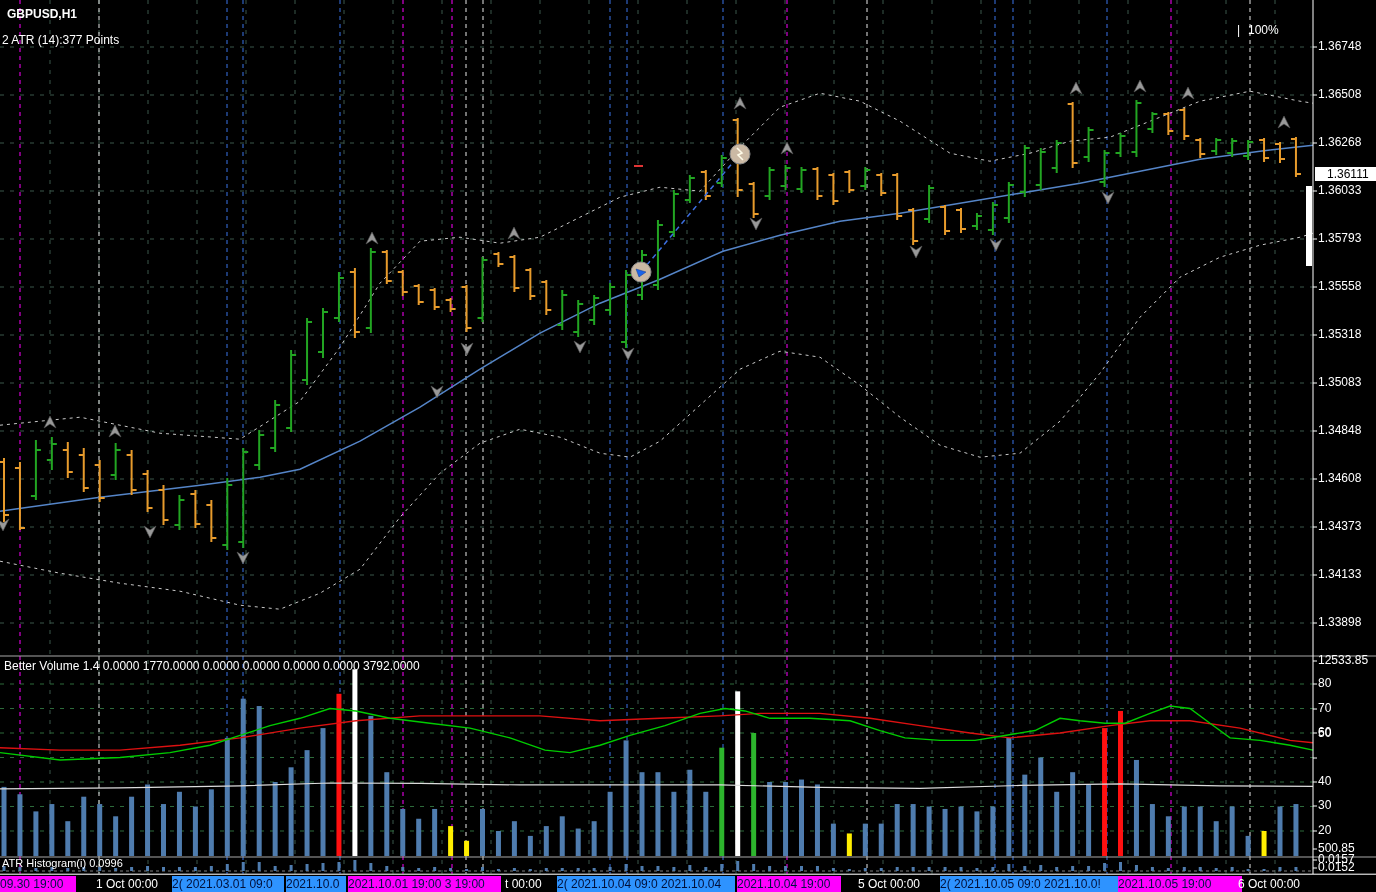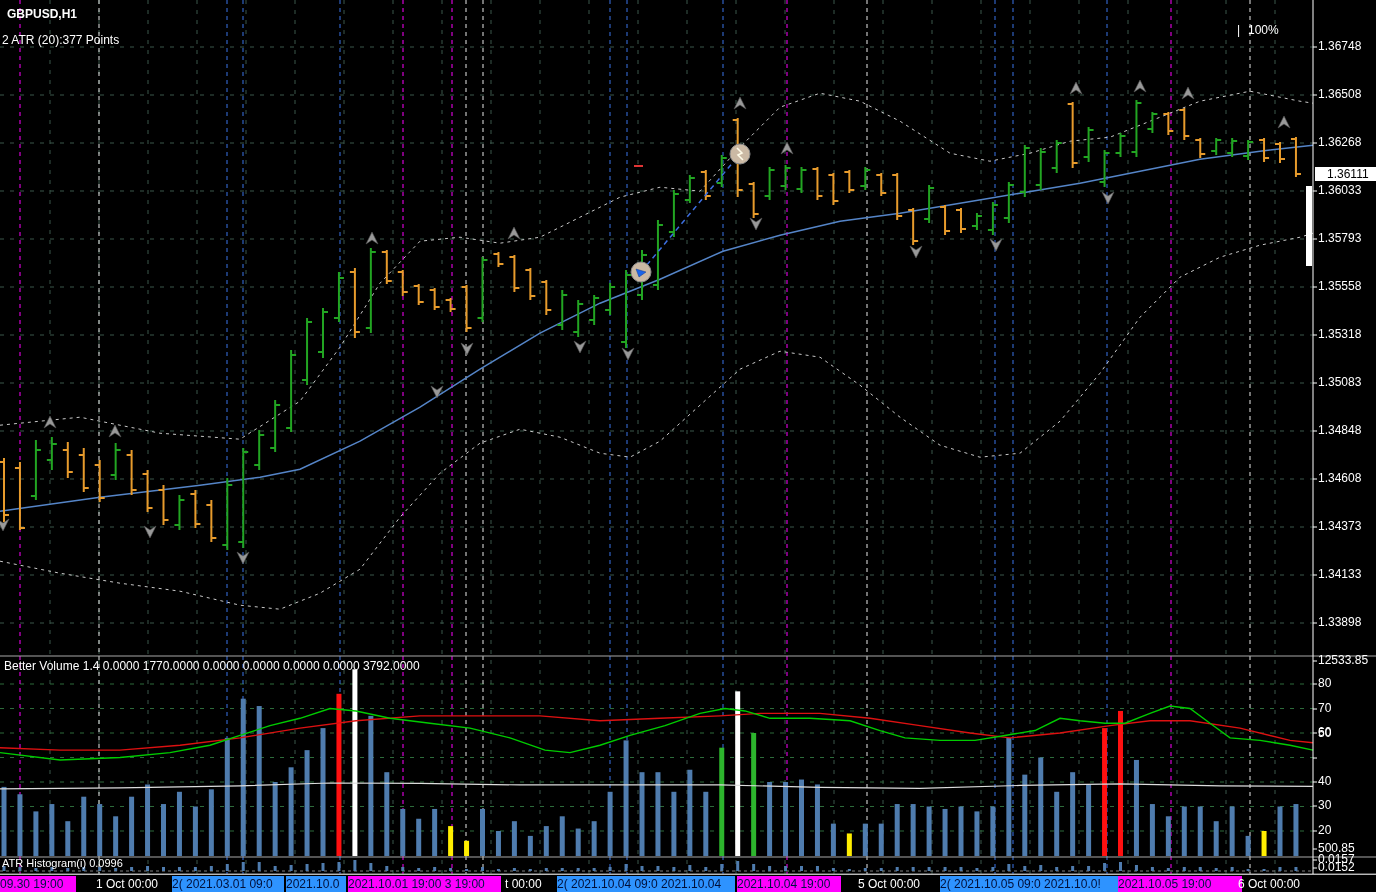--- a/index.html
+++ b/index.html
@@ -559,21 +559,21 @@
       <line x1="1313" y1="758" x2="1317" y2="758" stroke="#ffffff"></line>
       <line x1="1313" y1="782" x2="1317" y2="782" stroke="#ffffff"></line>
       <line x1="1313" y1="806" x2="1317" y2="806" stroke="#ffffff"></line>
       <line x1="1313" y1="831" x2="1317" y2="831" stroke="#ffffff"></line>
       <line x1="1313" y1="849" x2="1317" y2="849" stroke="#ffffff"></line>
       <line x1="1313" y1="860" x2="1317" y2="860" stroke="#ffffff"></line>
       <line x1="1313" y1="868" x2="1317" y2="868" stroke="#ffffff"></line>
     </svg>
 
   <div class="ovl sym" style="left:7px;top:7px;">GBPUSD,H1</div>
-  <div class="ovl" style="left:2px;top:33px;">2 ATR (20):377 Points</div>
+  <div class="ovl" style="left:2px;top:33px;">2 ATR (14):377 Points</div>
   <div class="ovl" style="left:1237px;top:23px;">|</div>
   <div class="ovl" style="left:1248px;top:23px;">100%</div>
   <div class="ovl" style="left:4px;top:659px;">Better Volume 1.4 0.0000 1770.0000 0.0000 0.0000 0.0000 0.0000 3792.0000</div>
   <div class="ovl" style="left:2px;top:857px;font-size:11px;height:15px;overflow:hidden;">ATR Histogram(i) 0.0996</div>
 
   <div id="right-axis">
       <div class="axlabel" style="top: 39px;">1.36748</div>
       <div class="axlabel" style="top: 87px;">1.36508</div>
       <div class="axlabel" style="top: 135px;">1.36268</div>
       <div class="axlabel" style="top: 183px;">1.36033</div>

